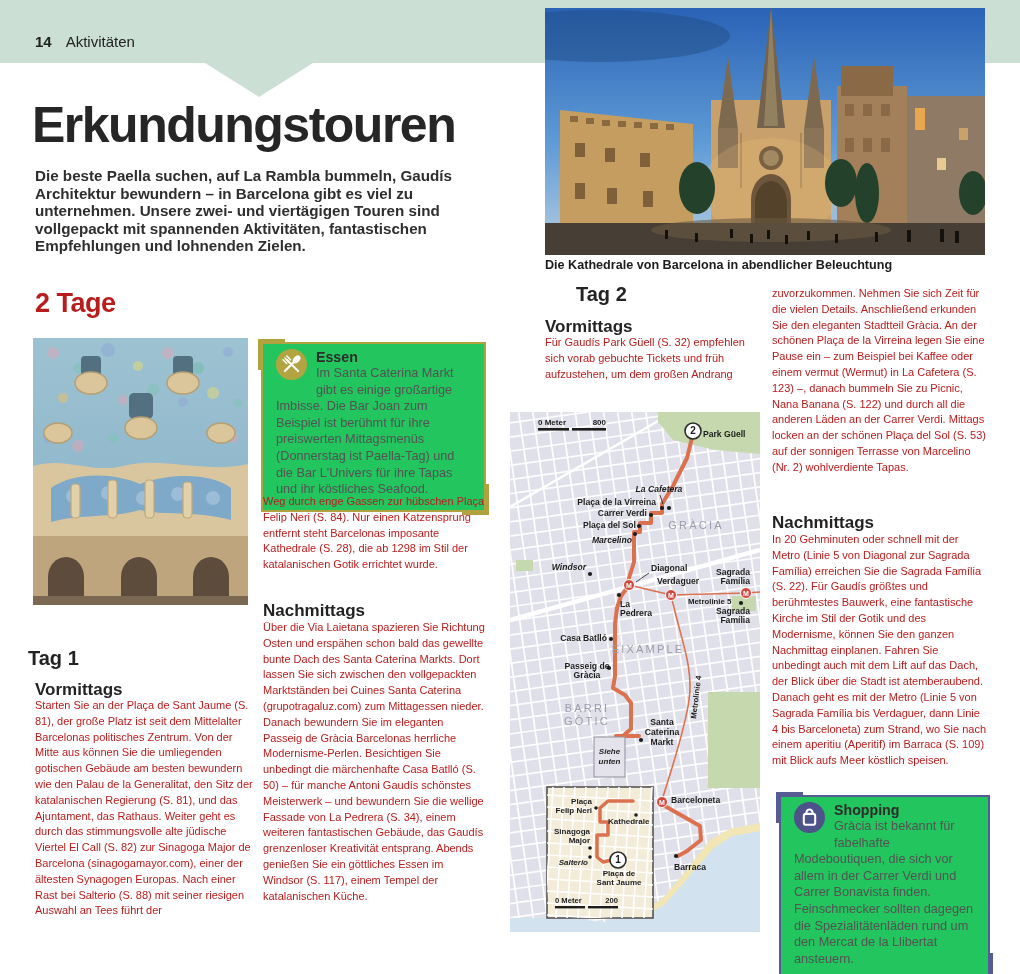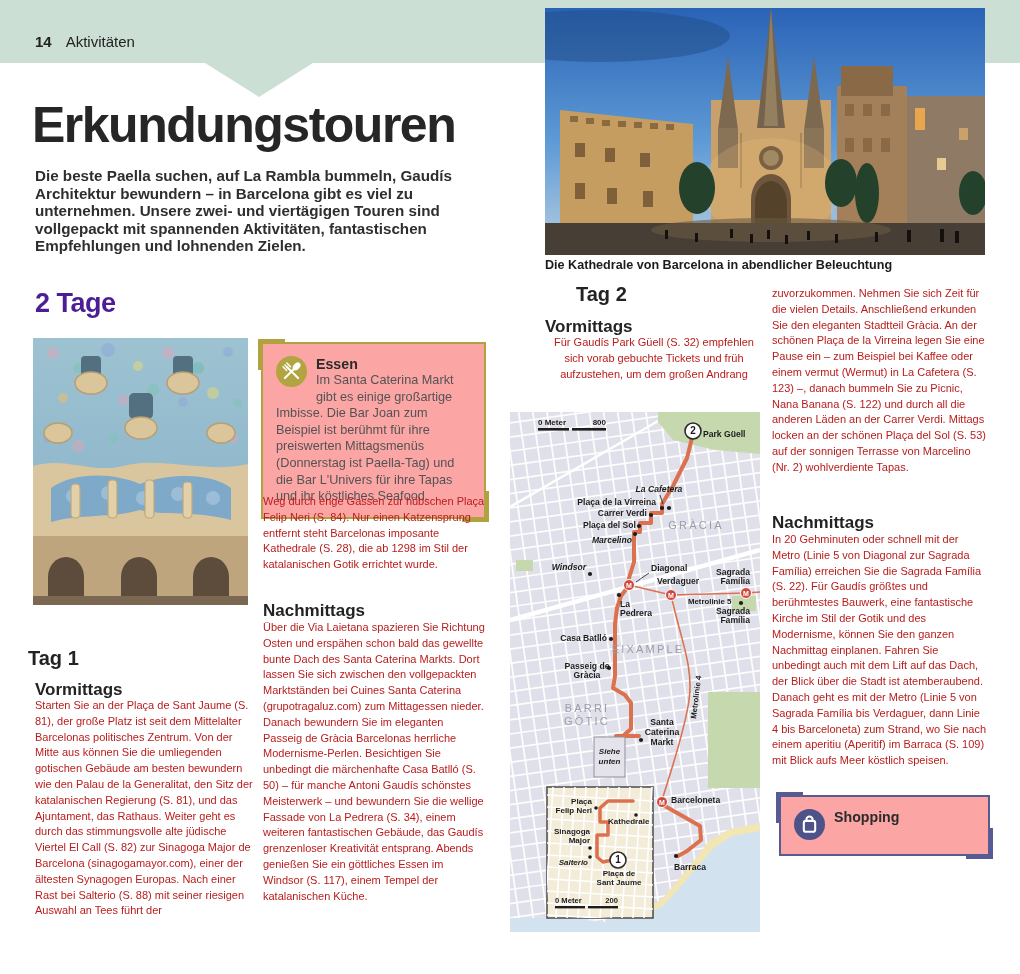--- a/index.html
+++ b/index.html
@@ -9,32 +9,32 @@
 
   
   .band{left:0;top:0;width:1020px;height:63px;background:#cbdfd5;}
   .band-tri{left:205px;top:63px;width:0;height:0;border-left:54px solid transparent;
             border-right:54px solid transparent;border-top:34px solid #cbdfd5;}
   .folio{left:35px;top:33px;font-size:15px;color:#222;}
   .folio b{margin-right:14px;font-weight:800;}
 
   .title{left:32px;top:96px;font-size:50px;font-weight:800;letter-spacing:-1.5px;color:#262626;}
   .intro{left:35px;top:167px;width:452px;font-size:15.2px;line-height:17.6px;font-weight:700;color:#2e2e2e;}
-  .h-days{left:35px;top:288px;font-size:27px;font-weight:800;color:#4c1d95;letter-spacing:-.5px;}
+  .h-days{left:35px;top:288px;font-size:27px;font-weight:800;color:#b91c1c;letter-spacing:-.5px;}
 
   .caption{font-size:12.6px;font-weight:700;color:#1c1c1c;}
   .h-day{font-size:20px;font-weight:800;color:#232323;}
   .h-part{font-size:17px;font-weight:800;color:#232323;}
   .body-text{font-size:11px;line-height:15.8px;color:#b91c1c;}
 
   .photo{overflow:hidden;background:#888;}
   .photo svg{display:block;}
 
   
-  .callout{position:absolute;border:2px solid var(--c);padding:11px 13px 12px 13px;background:#fca5a5;}
+  .callout{position:absolute;border:2px solid var(--c);padding:4px 13px 12px 13px;background:#22c55e;}
   .callout::before{content:"";position:absolute;top:-5px;left:-5px;width:22px;height:26px;
                    border-left:5px solid var(--c);border-top:5px solid var(--c);}
   .callout::after{content:"";position:absolute;bottom:-5px;right:-5px;width:22px;height:26px;
                   border-right:5px solid var(--c);border-bottom:5px solid var(--c);}
   .callout .cicon{float:left;width:31px;height:31px;margin:1px 9px 2px 0;}
   .callout .ctitle{font-size:14.2px;font-weight:800;color:#2b2b2b;padding-top:1px;}
   .callout .ctext{font-size:12.7px;line-height:16.6px;color:#535353;}
 
   .map-wrap{left:510px;top:412px;width:250px;height:520px;}
   text{font-family:"Liberation Sans","DejaVu Sans",sans-serif;}
@@ -237,33 +237,34 @@
     <div class="ctitle">Essen</div>
     <div class="ctext">Im Santa Caterina Markt gibt es einige großartige Imbisse. Die Bar Joan zum Beispiel ist berühmt für ihre preiswerten Mittagsmenüs (Donnerstag ist Paella-Tag) und die Bar L'Univers für ihre Tapas und ihr köstliches Seafood.</div>
   </div>
 
   <div class="abs body-text" style="left:263px;top:494px;width:222px;">Weg durch enge Gassen zur hübschen Plaça Felip Neri (S. 84). Nur einen Katzensprung entfernt steht Barcelonas imposante Kathedrale (S. 28), die ab 1298 im Stil der katalanischen Gotik errichtet wurde.</div>
   <div class="abs h-part" style="left:263px;top:601px;">Nachmittags</div>
   <div class="abs body-text" style="left:263px;top:620px;width:222px;">Über die Via Laietana spazieren Sie Richtung Osten und erspähen schon bald das gewellte bunte Dach des Santa Caterina Markts. Dort lassen Sie sich zwischen den vollgepackten Marktständen bei Cuines Santa Caterina (grupotragaluz.com) zum Mittagessen nieder. Danach bewundern Sie im eleganten Passeig de Gràcia Barcelonas herrliche Modernisme-Perlen. Besichtigen Sie unbedingt die märchenhafte Casa Batlló (S. 50) – für manche Antoni Gaudís schönstes Meisterwerk – und bewundern Sie die wellige Fassade von La Pedrera (S. 34), einem weiteren fantastischen Gebäude, das Gaudís grenzenloser Kreativität entsprang. Abends genießen Sie ein göttliches Essen im Windsor (S. 117), einem Tempel der katalanischen Küche.</div>
 
   <div class="abs h-day" style="left:576px;top:283px;">Tag 2</div>
   <div class="abs h-part" style="left:545px;top:317px;">Vormittags</div>
-  <div class="abs body-text" style="left:545px;top:335px;width:218px;text-align:center;">Für Gaudís Park Güell (S. 32) empfehlen sich vorab gebuchte Tickets und früh aufzustehen, um dem großen Andrang</div>
+  <div class="abs body-text" style="left:545px;top:335px;width:218px;">Für Gaudís Park Güell (S. 32) empfehlen sich vorab gebuchte Tickets und früh aufzustehen, um dem großen Andrang</div>
 
   <div class="abs body-text" style="left:772px;top:286px;width:216px;">zuvorzukommen. Nehmen Sie sich Zeit für die vielen Details. Anschließend erkunden Sie den eleganten Stadtteil Gràcia. An der schönen Plaça de la Virreina legen Sie eine Pause ein – zum Beispiel bei Kaffee oder einem vermut (Wermut) in La Cafetera (S. 123) –, danach bummeln Sie zu Picnic, Nana Banana (S. 122) und durch all die anderen Läden an der Carrer Verdi. Mittags locken an der schönen Plaça del Sol (S. 53) auf der sonnigen Terrasse von Marcelino (Nr. 2) wohlverdiente Tapas.</div>
   <div class="abs h-part" style="left:772px;top:513px;">Nachmittags</div>
   <div class="abs body-text" style="left:772px;top:532px;width:216px;">In 20 Gehminuten oder schnell mit der Metro (Linie 5 von Diagonal zur Sagrada Família) erreichen Sie die Sagrada Família (S. 22). Für Gaudís größtes und berühmtestes Bauwerk, eine fantastische Kirche im Stil der Gotik und des Modernisme, können Sie den ganzen Nachmittag einplanen. Fahren Sie unbedingt auch mit dem Lift auf das Dach, der Blick über die Stadt ist atemberaubend. Danach geht es mit der Metro (Linie 5 von Sagrada Família bis Verdaguer, dann Linie 4 bis Barceloneta) zum Strand, wo Sie nach einem aperitiu (Aperitif) im Barraca (S. 109) mit Blick aufs Meer köstlich speisen.</div>
 
   <div class="callout" style="left:779px;top:795px;width:181px;--c:#565b94;">
     <svg class="cicon" viewBox="0 0 30 30">
       <circle cx="15" cy="15" r="15" fill="#4d5289"></circle>
       <rect x="9.5" y="11.5" width="11" height="10.5" rx="2" fill="none" stroke="#fff" stroke-width="2"></rect>
       <path d="M12,11.5 v-1.2 a3,3 0 0 1 6,0 v1.2" fill="none" stroke="#fff" stroke-width="2"></path>
     </svg>
     <div class="ctitle">Shopping</div>
+    <div class="ctext">Gràcia ist bekannt für fabelhafte Modeboutiquen, die sich vor allem in der Carrer Verdi und Carrer Bonavista finden. Feinschmecker sollten dagegen die Spezialitätenläden rund um den Mercat de la Llibertat ansteuern.</div>
   </div>
 
   <div class="abs map-wrap">
     <svg id="map-svg" width="250" height="520" viewBox="0 0 250 520">
         <rect x="0" y="0" width="250" height="520" fill="#e0e0ea"></rect>
         <g transform="rotate(-8 125 260)" stroke="#ffffff" stroke-width="1.7" opacity="0.95">
           <line x1="-80" y1="-80" x2="-80" y2="620"></line>
           <line x1="-66" y1="-80" x2="-66" y2="620"></line>
           <line x1="-52" y1="-80" x2="-52" y2="620"></line>
           <line x1="-38" y1="-80" x2="-38" y2="620"></line>

